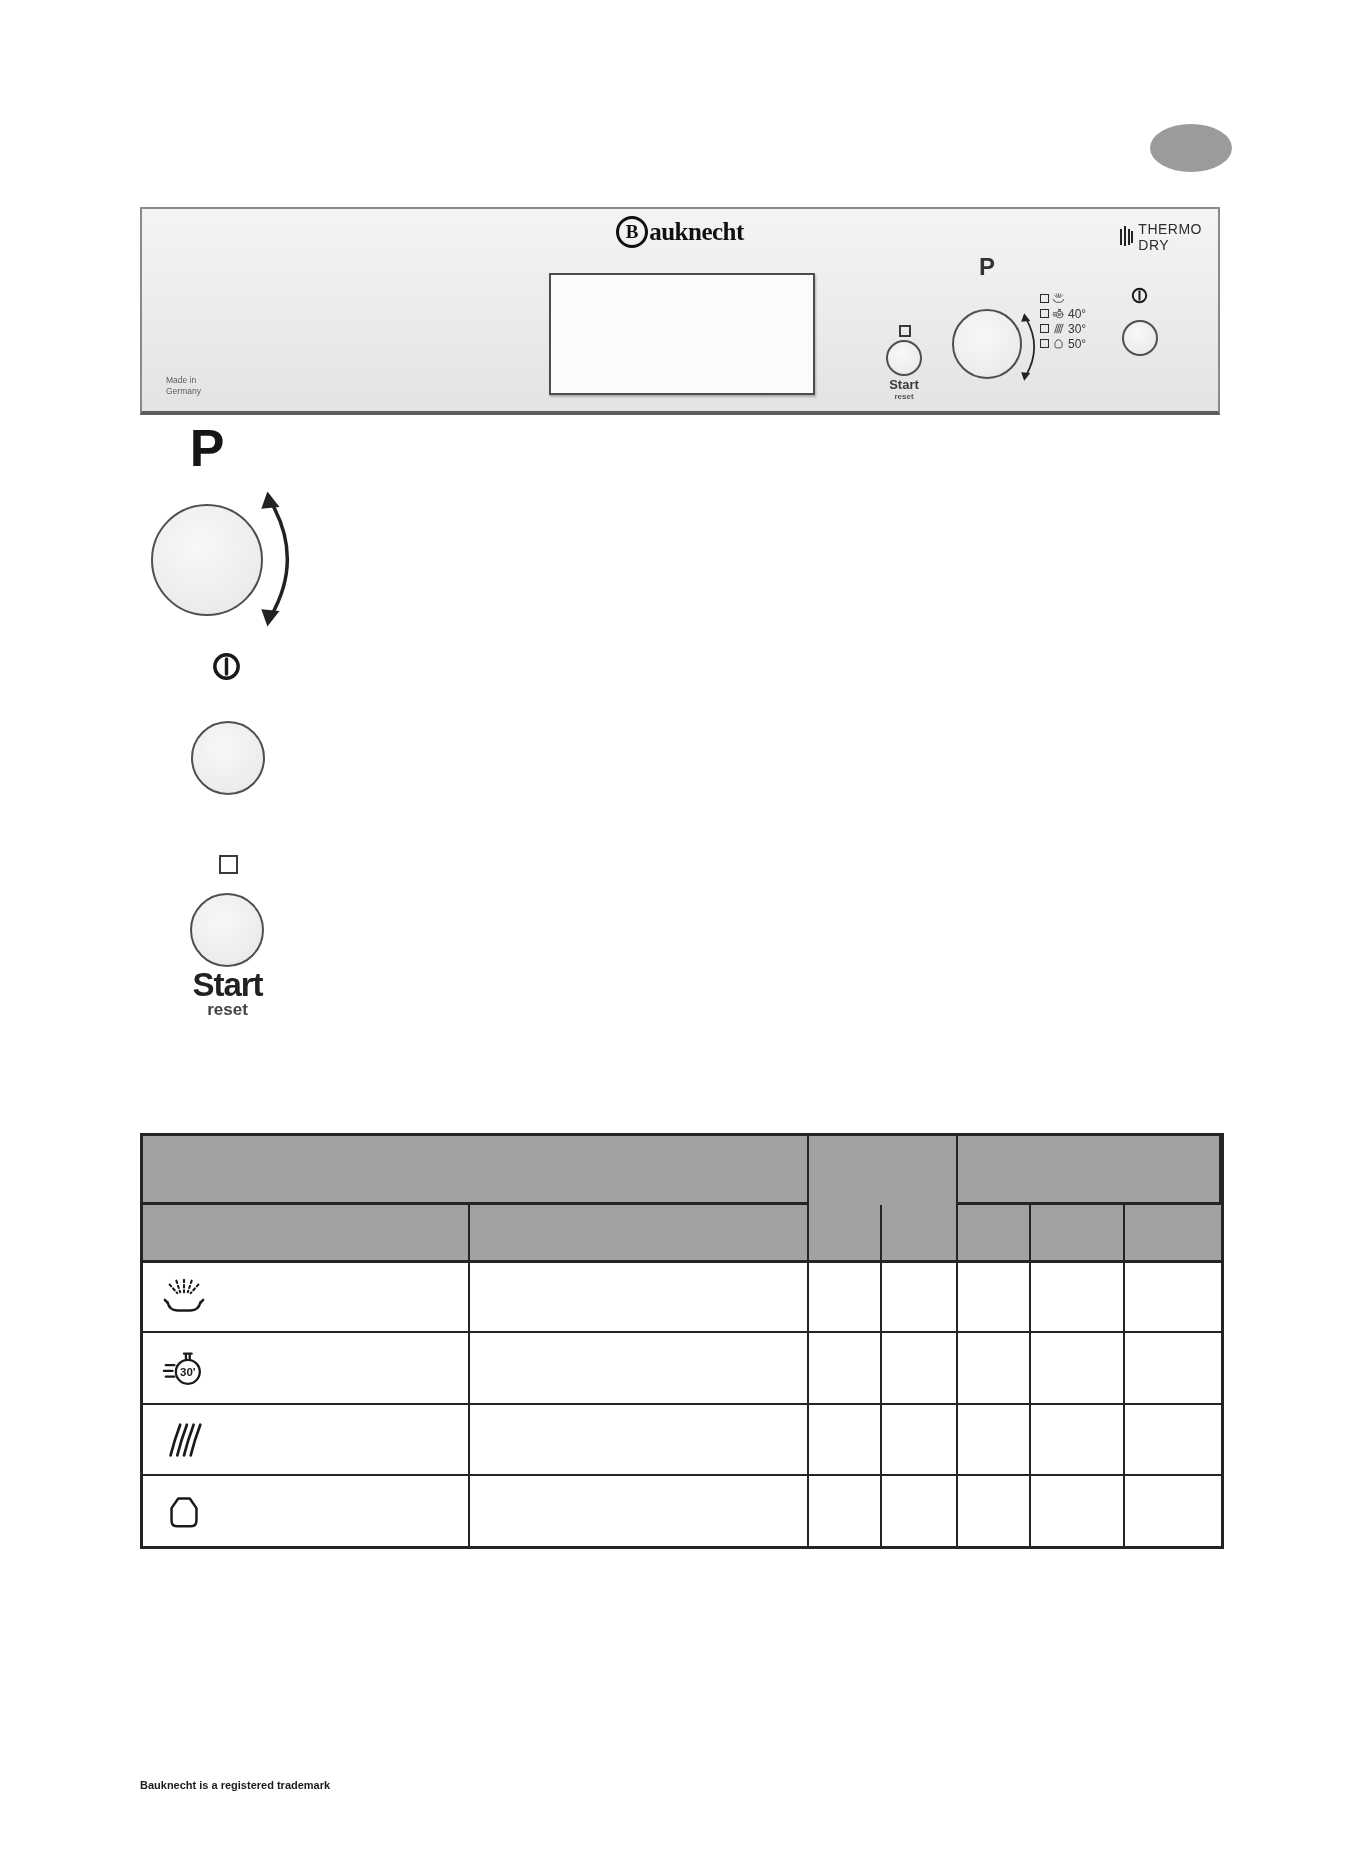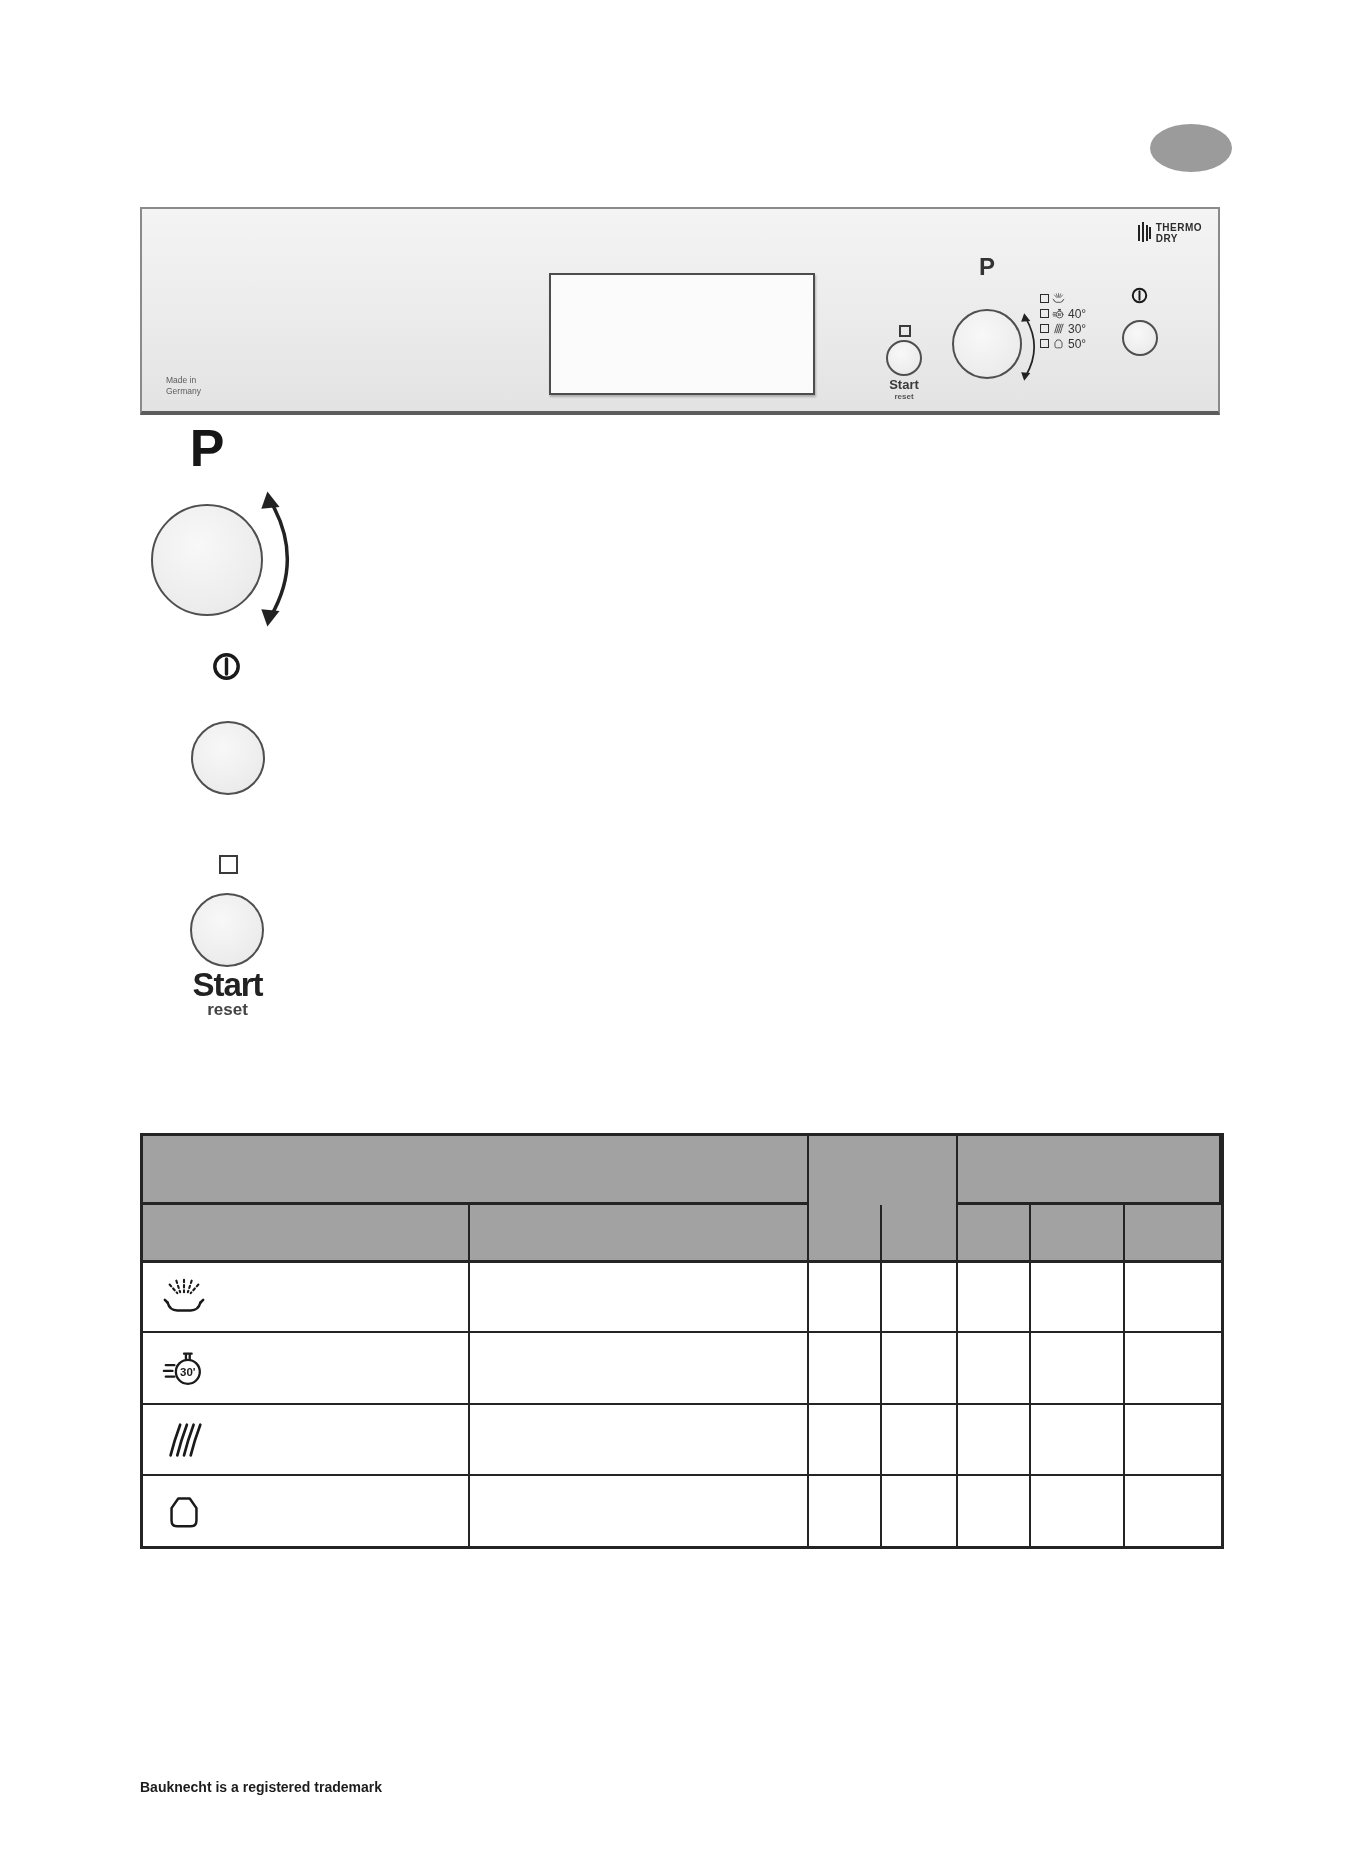--- a/index.html
+++ b/index.html
@@ -20,21 +20,21 @@
   }
   .brand{left:0;top:7px;width:100%;text-align:center;color:#111;}
   .logo-ring{
     display:inline-flex;align-items:center;justify-content:center;
     width:26px;height:26px;border:3px solid #101010;border-radius:50%;
     font-family:"Liberation Serif",serif;font-weight:700;font-size:19px;
     vertical-align:middle;margin-right:1px;
   }
   .logo-rest{font-family:"Liberation Serif",serif;font-weight:700;font-size:25px;letter-spacing:-0.5px;vertical-align:middle;}
   .badge{right:16px;top:12px;display:flex;align-items:center;gap:4px;color:#2c2c2c;}
-  .badge-text{font-size:10px;font-weight:700;letter-spacing:0.5px;line-height:1.15;}
+  .badge-text{font-size:14px;font-weight:400;letter-spacing:0.5px;line-height:1.15;}
   .display{
     left:407px;top:64px;width:262px;height:118px;background:#fbfbfb;
     border:2px solid #4d4d4d;box-shadow:1px 2px 2px rgba(0,0,0,0.25);
   }
   .madein{left:24px;top:166px;font-size:8.5px;line-height:1.25;color:#5c5c5c;}
 
   .knob{
     background:radial-gradient(circle at 42% 36%,#f8f8f8,#ececec 70%,#e2e2e2);
     border:2px solid #4f4f4f;border-radius:50%;box-sizing:border-box;
   }
@@ -73,21 +73,21 @@
     grid-template-columns:327px 339px 73px 76px 73px 94px 96px;
     grid-template-rows:69px 58px 70px 72px 71px 70px;
   }
   .hc{background:#a2a2a2;border-right:2px solid #242424;border-bottom:3px solid #242424;box-sizing:border-box;position:relative;}
   .dc{background:#ffffff;border-right:2px solid #242424;border-bottom:2px solid #242424;box-sizing:border-box;}
   .no-r{border-right:none !important;}
   .no-b{border-bottom:none !important;}
   .icon-cell{display:flex;align-items:center;padding-left:18px;}
   .mid-split{position:absolute;left:71px;top:69px;bottom:0;width:2px;background:#242424;}
 
-  .footer{left:140px;top:1779px;font-size:14px;font-weight:700;color:#1c1c1c;}
+  .footer{left:140px;top:1779px;font-size:11px;font-weight:700;color:#1c1c1c;}
 </style>
 </head>
 <body>
 
 <svg width="0" height="0" style="position:absolute">
   <defs>
     <symbol id="sym-spray" viewBox="0 0 48 48">
       <g fill="none" stroke="#1a1a1a" stroke-width="2.6" stroke-linecap="round">
         <path d="M7 30 q2 8 10 8 h14 q8 0 10 -8"></path>
         <path d="M7 30 l-3 -3 M41 30 l3 -3"></path>
@@ -135,20 +135,23 @@
         <path d="M3 4 v16 M7 1 v20 M11 4 v16 M14 6 v12"></path>
       </g>
     </symbol>
   </defs>
 </svg>
 
 <div class="abs tab-oval"></div>
 
 <div class="abs panel">
 
+  <div class="abs brand">
+    <span class="logo-ring">B</span><span class="logo-rest">auknecht</span>
+  </div>
 
   <div class="abs badge">
     <svg width="16" height="24">
         <use href="#sym-thermobars"></use>
       </svg>
     <div class="badge-text">
       <div>THERMO</div>
       <div>DRY</div>
     </div>
   </div>

